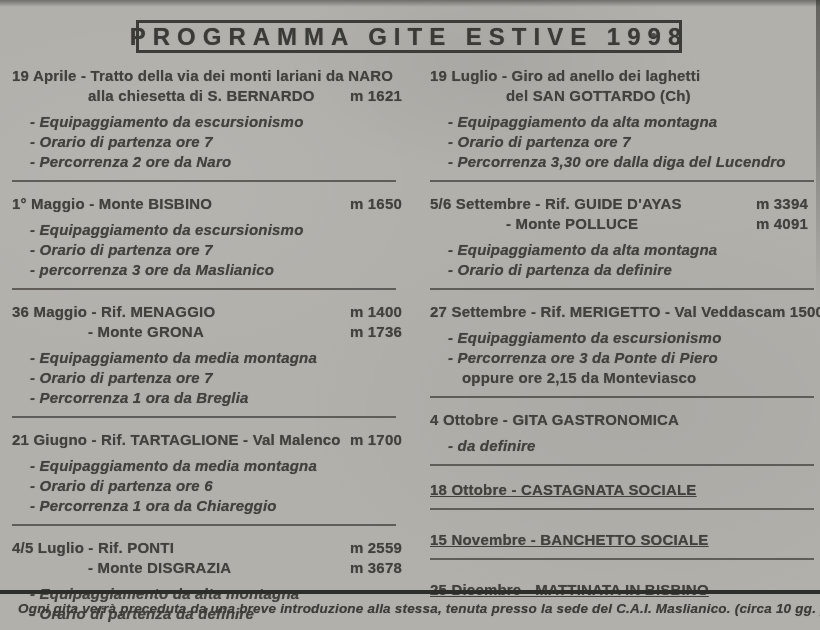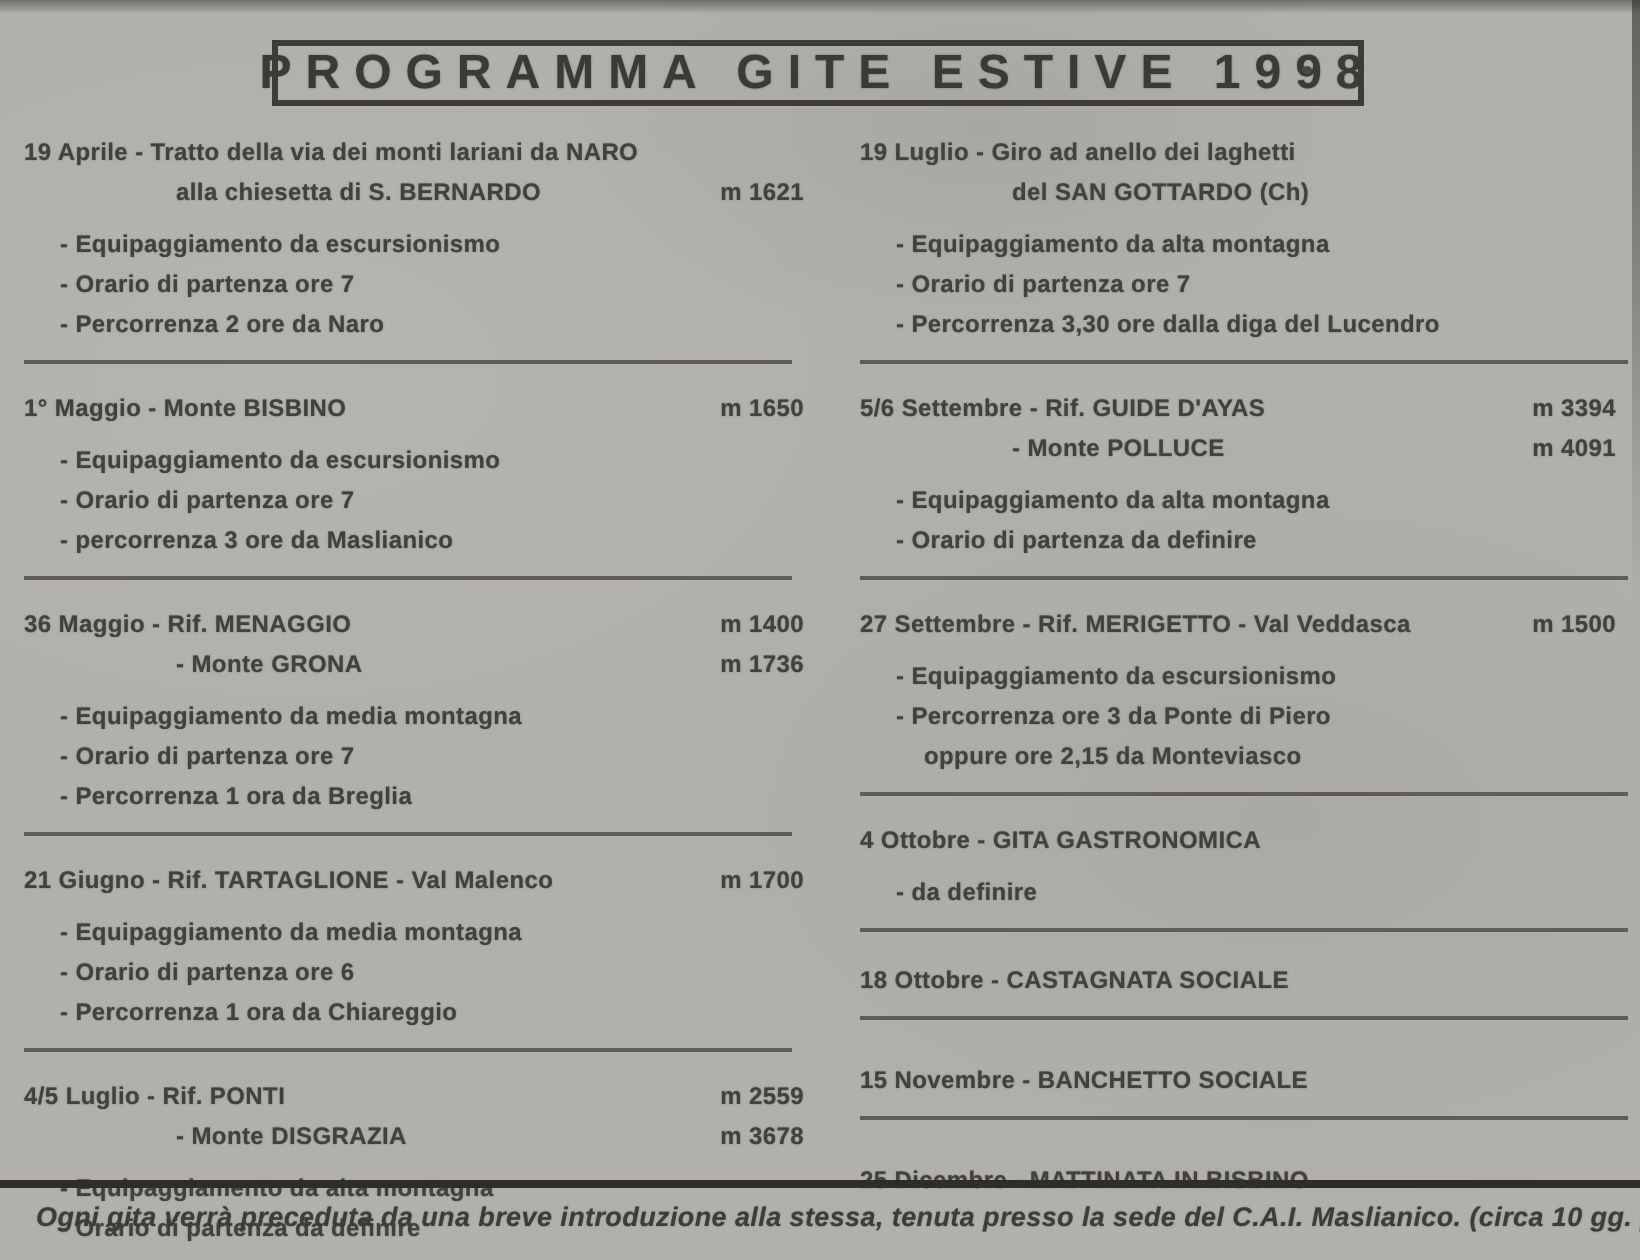--- a/index.html
+++ b/index.html
@@ -44,32 +44,32 @@
   }
   .ink-speck{
     position:absolute;left:651px;top:33px;width:5px;height:4px;border-radius:50%;
     background:#4a4a45;
   }
   .columns{position:absolute;top:60px;left:0;width:820px;}
   .col{position:absolute;top:0;}
   #col-left{left:12px;width:396px;}
   #col-right{left:430px;width:384px;}
   .entry{padding:6px 0 6px;}
-  #col-right .entry:nth-child(n+5){padding:8px 0 12px;}
+  #col-right .entry:nth-child(n+5){padding:8px 0 12px;text-decoration:underline;}
   .line{
     display:flex;align-items:flex-start;
-    font-size:12px;line-height:20px;letter-spacing:0.2px;
+    font-size:15px;line-height:20px;letter-spacing:0.2px;
     color:var(--ink);
     text-shadow:0 0 0.8px rgba(62,61,57,0.6);
     white-space:nowrap;
   }
   .line .txt{flex:0 1 auto;}
   .line.t{padding-left:0;}
   .line.t2{padding-left:76px;}
-  .line.d{padding-left:18px;}
+  .line.d{padding-left:18px;font-style:italic;}
   .line.d2{padding-left:32px;}
   .line.t + .line.d, .line.t2 + .line.d{margin-top:6px;}
   .elev{margin-left:auto;padding-right:6px;}
   .rule{
     height:2px;background:var(--rule);
     margin-top:8px;opacity:0.85;
   }
   #col-left .rule{width:97%;}
   #col-right .rule{width:100%;}
   .footer{position:absolute;left:0;top:590px;width:820px;}

